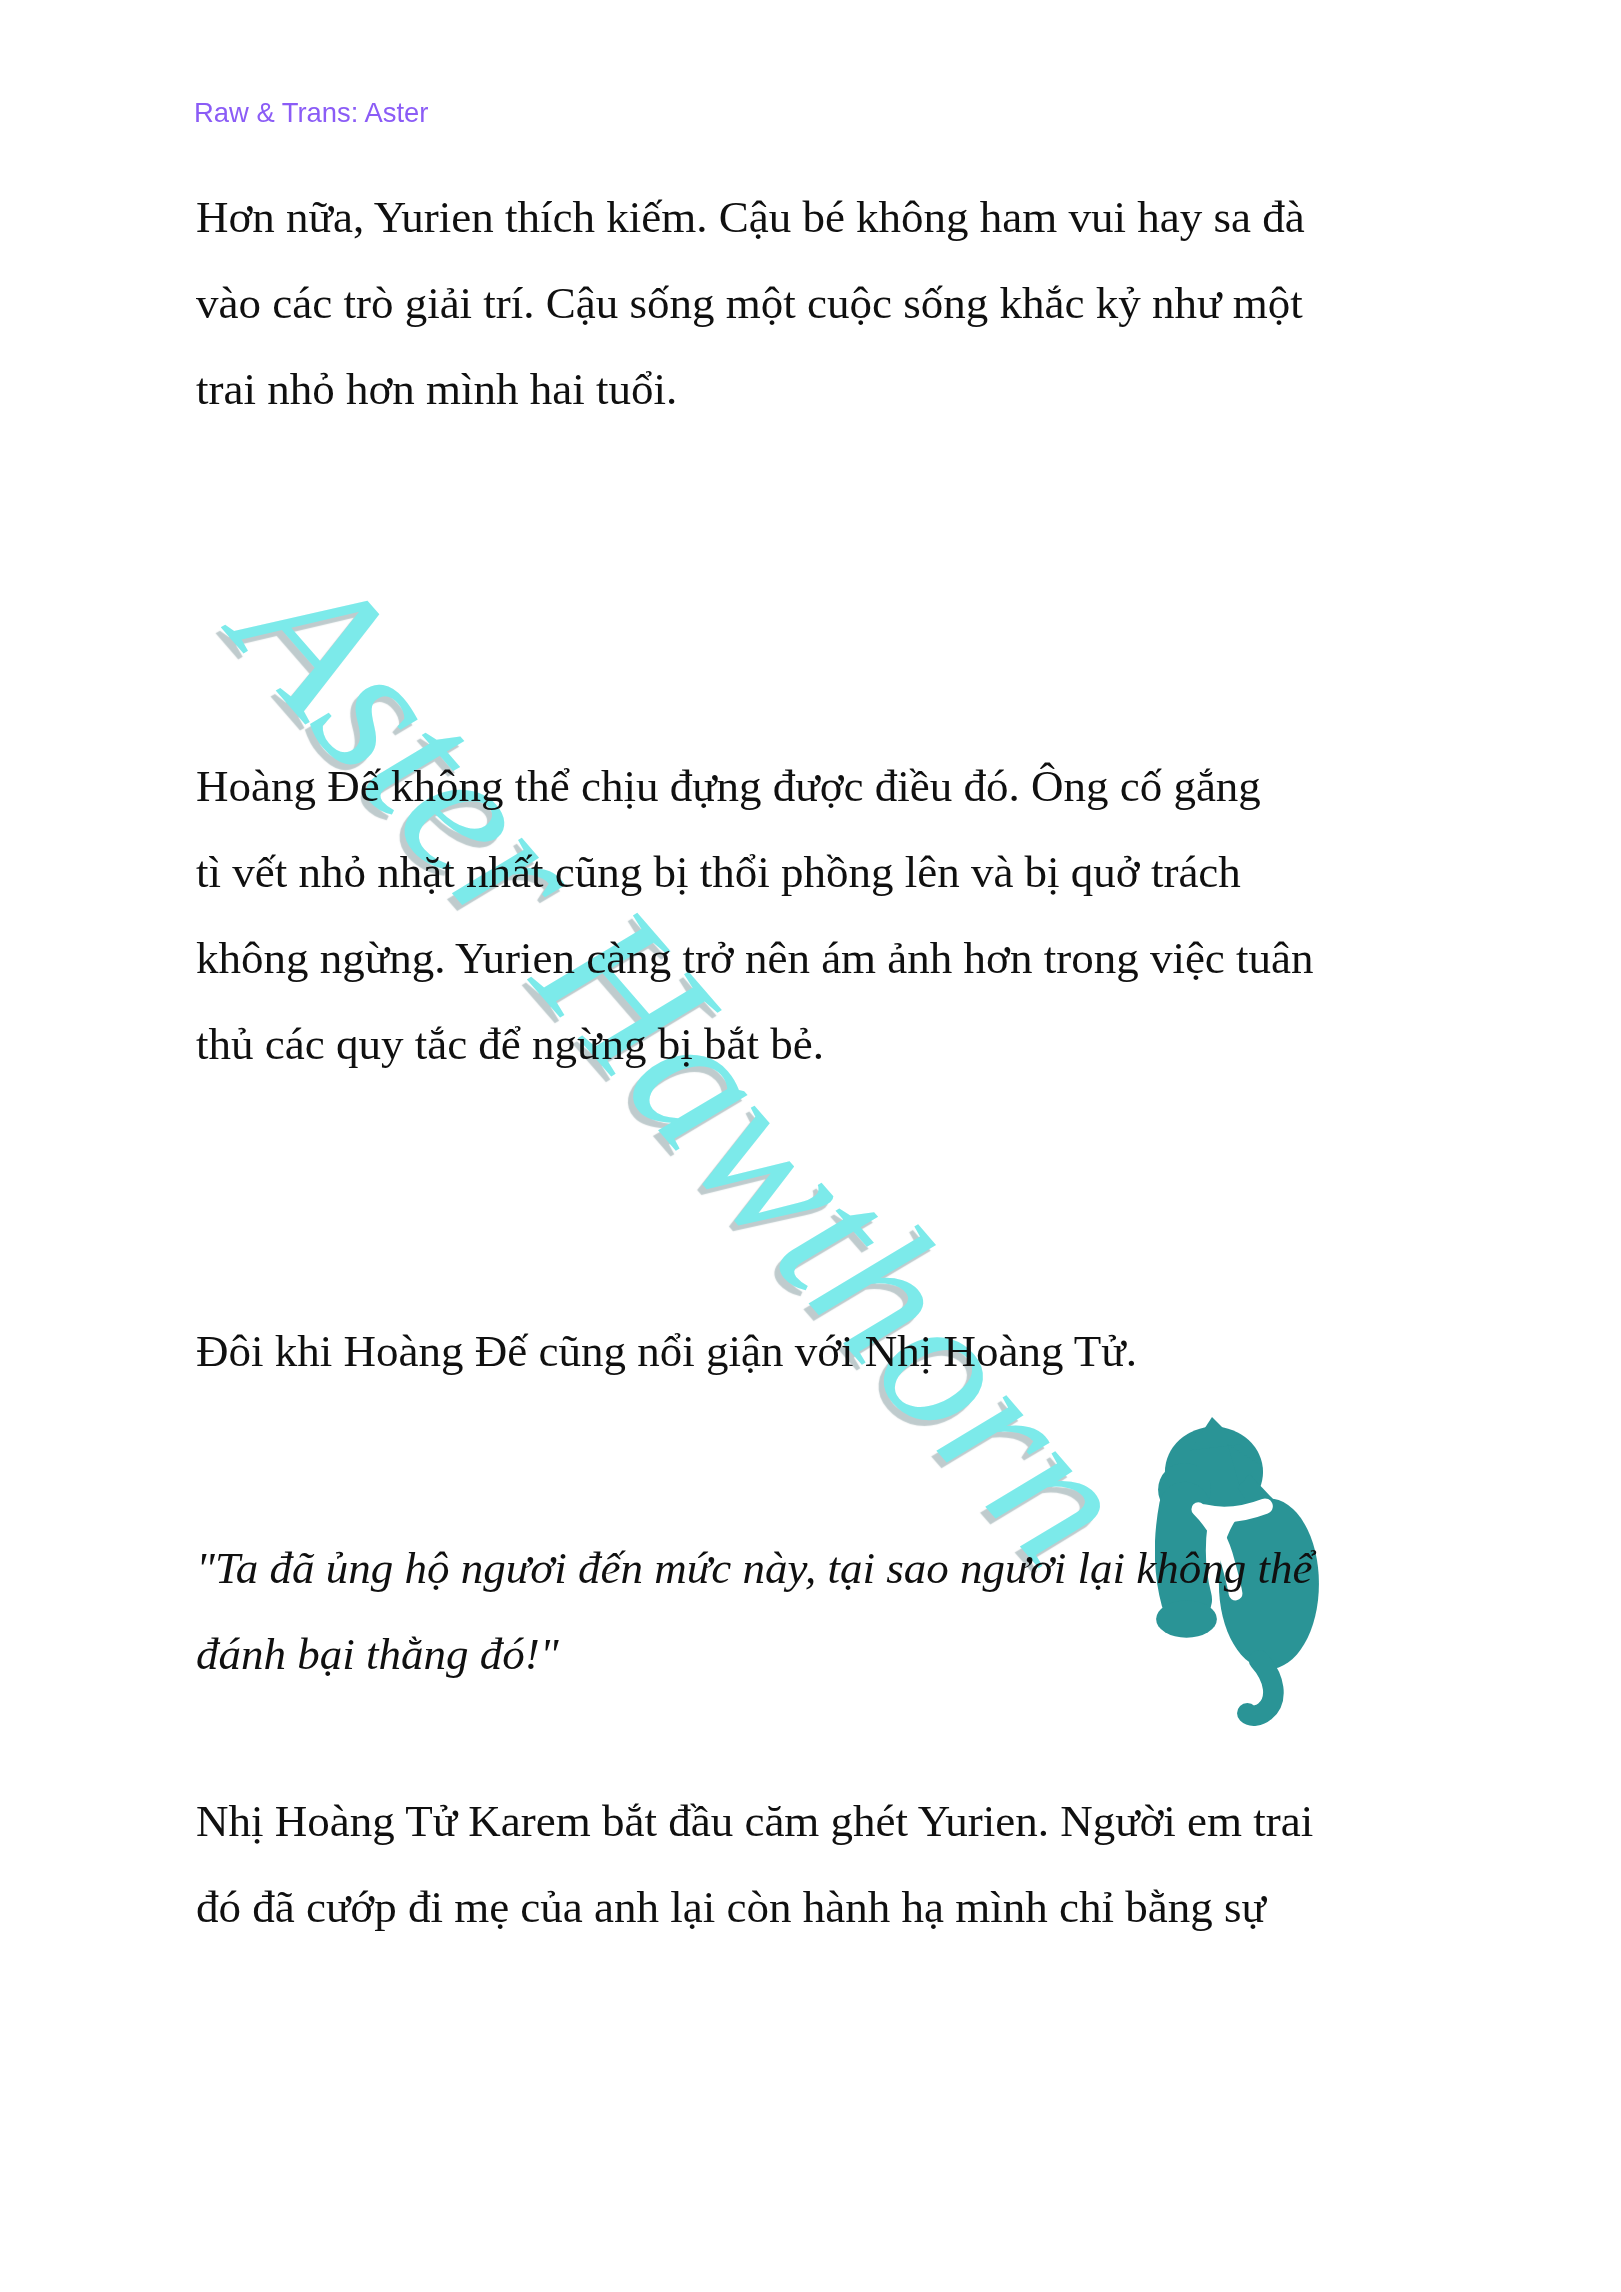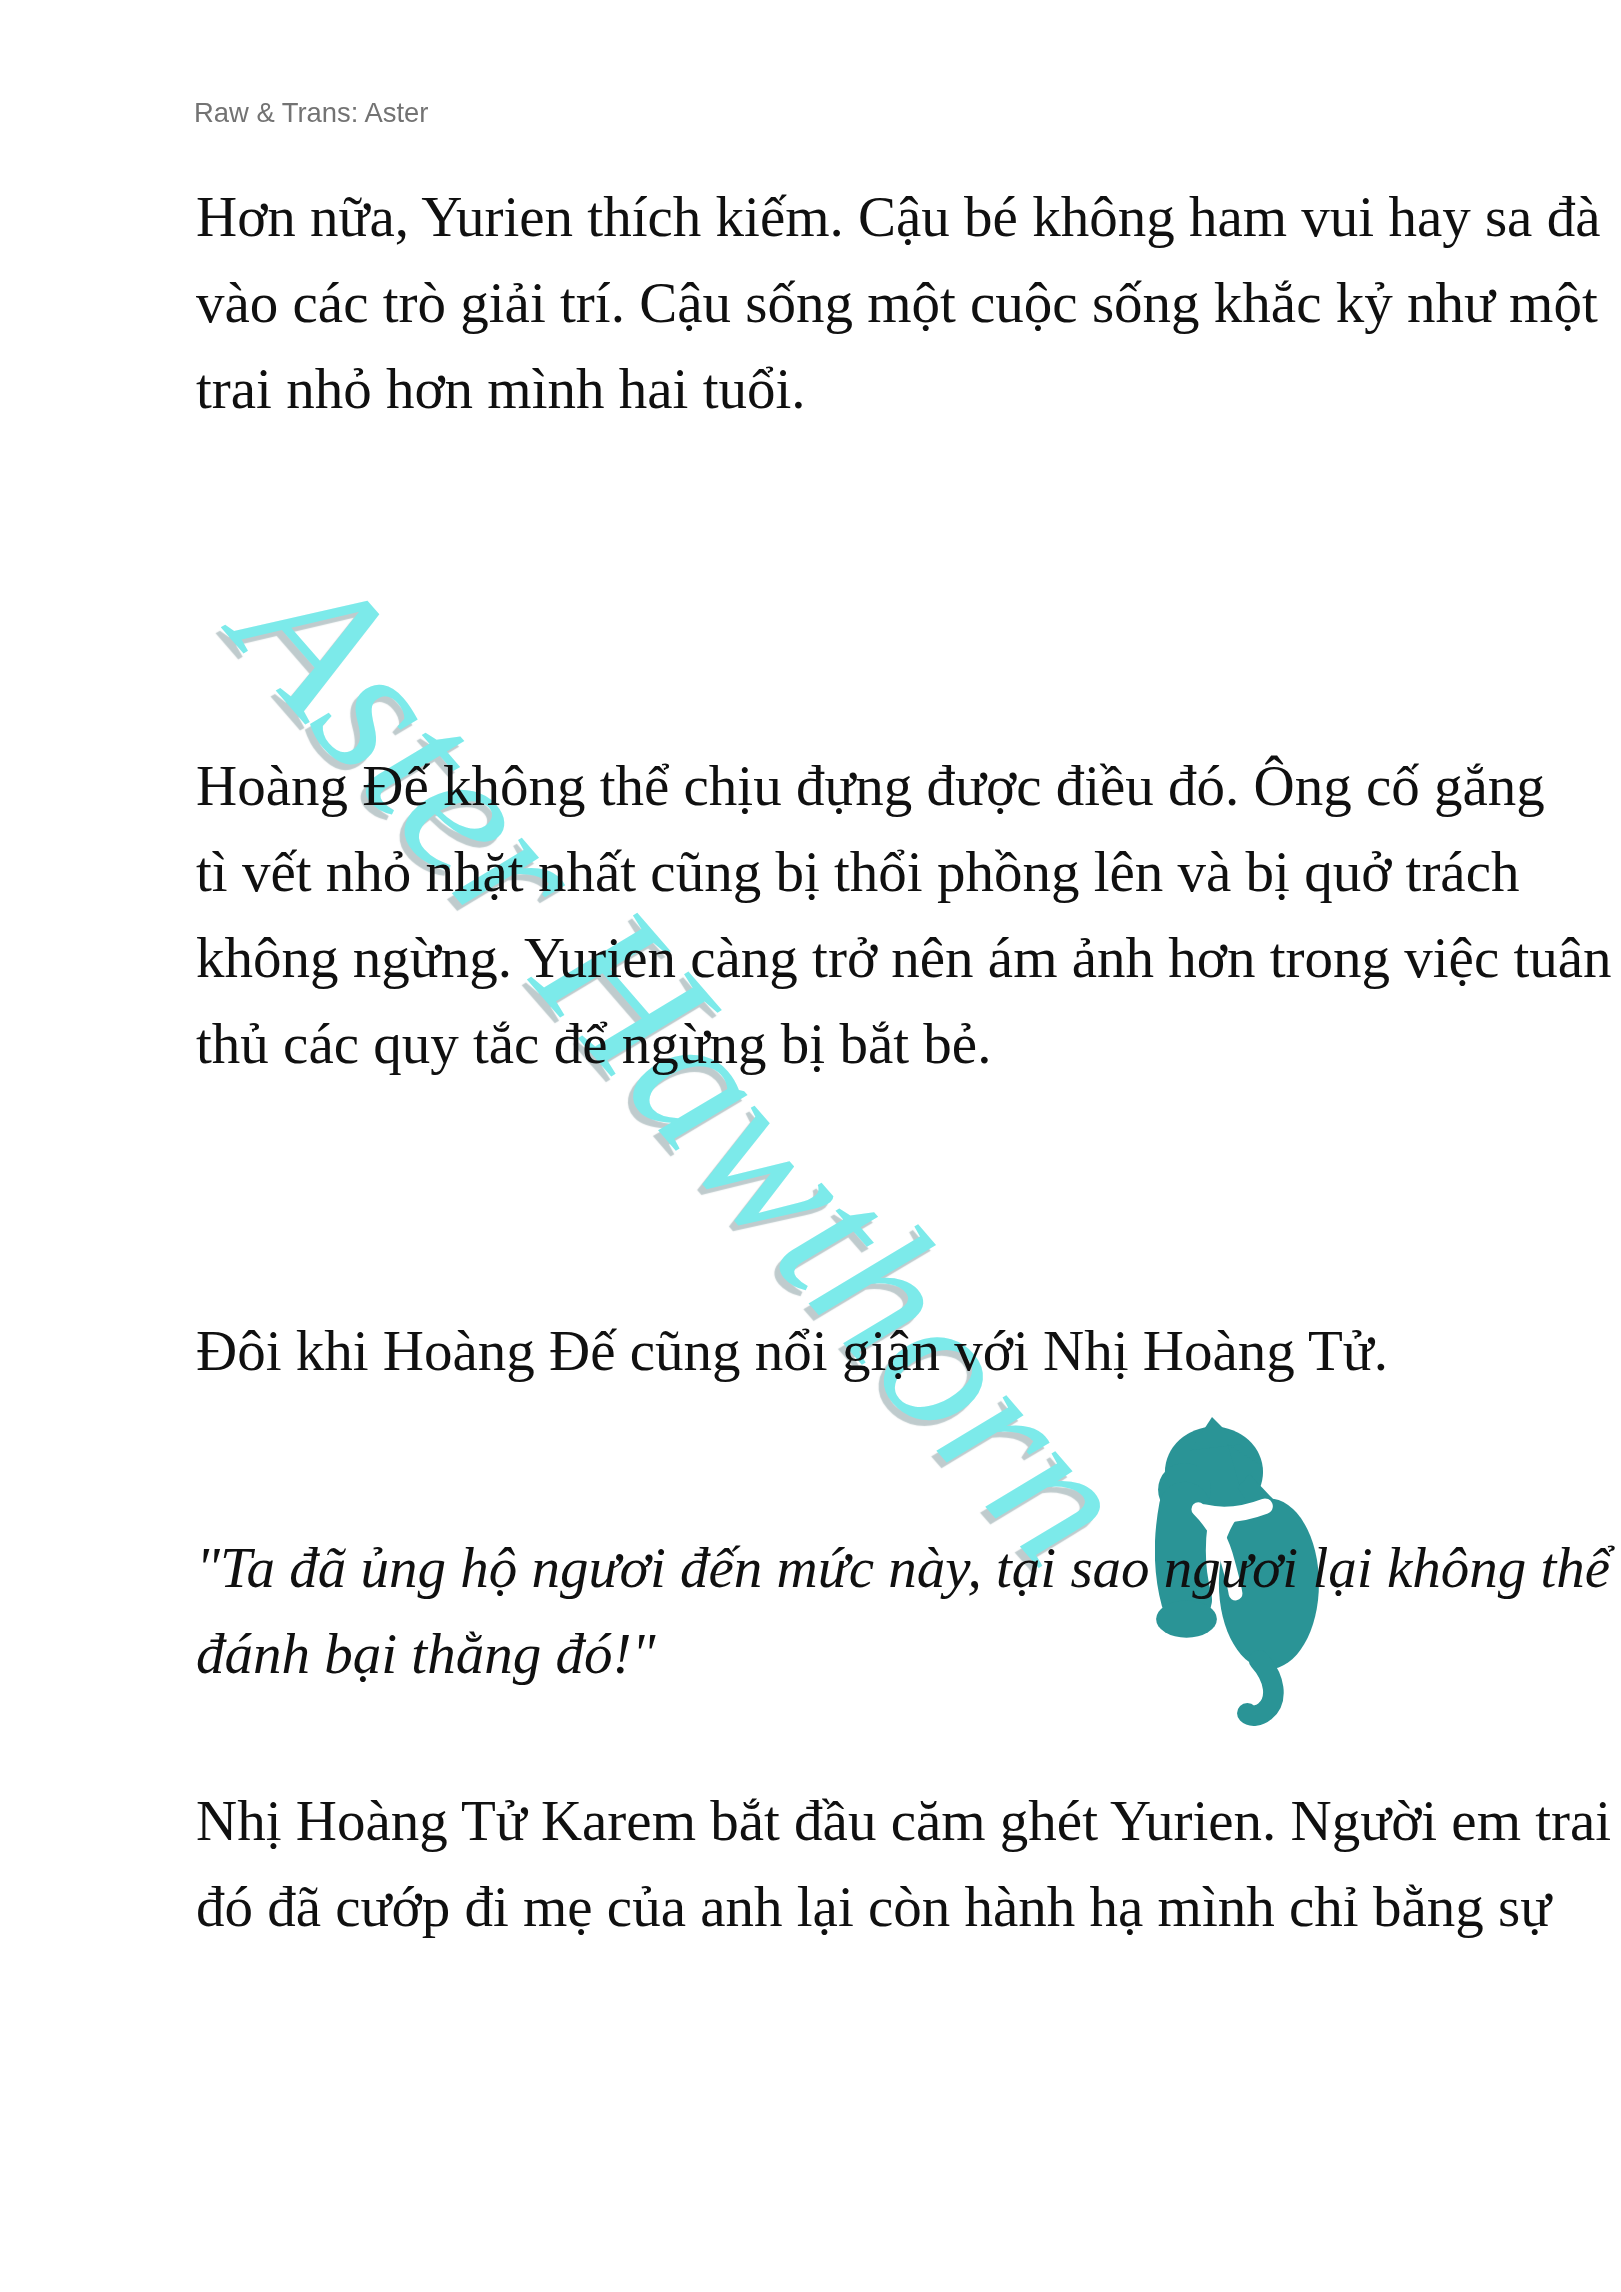--- a/index.html
+++ b/index.html
@@ -9,29 +9,29 @@
     margin:0 auto;
     background:#ffffff;
     overflow:hidden;
     font-family:"Liberation Serif", serif;
   }
   .credit{
     position:absolute;
     left:194px;top:96px;
     font-family:"Liberation Sans", sans-serif;
     font-size:27.4px;line-height:33px;
-    color:#737373;
+    color:#8b5cf6;
     z-index:3;
     white-space:nowrap;
   }
   .para{
     position:absolute;
     left:196px;width:1274px;
     color:#101010;
-    font-size:57px;
+    font-size:45px;
     z-index:3;
   }
   .para .line{
     line-height:86px;
     height:86px;
     white-space:nowrap;
   }
   #para-1{top:174px;}
   #para-2{top:743px;}
   #para-3{top:1308px;}

